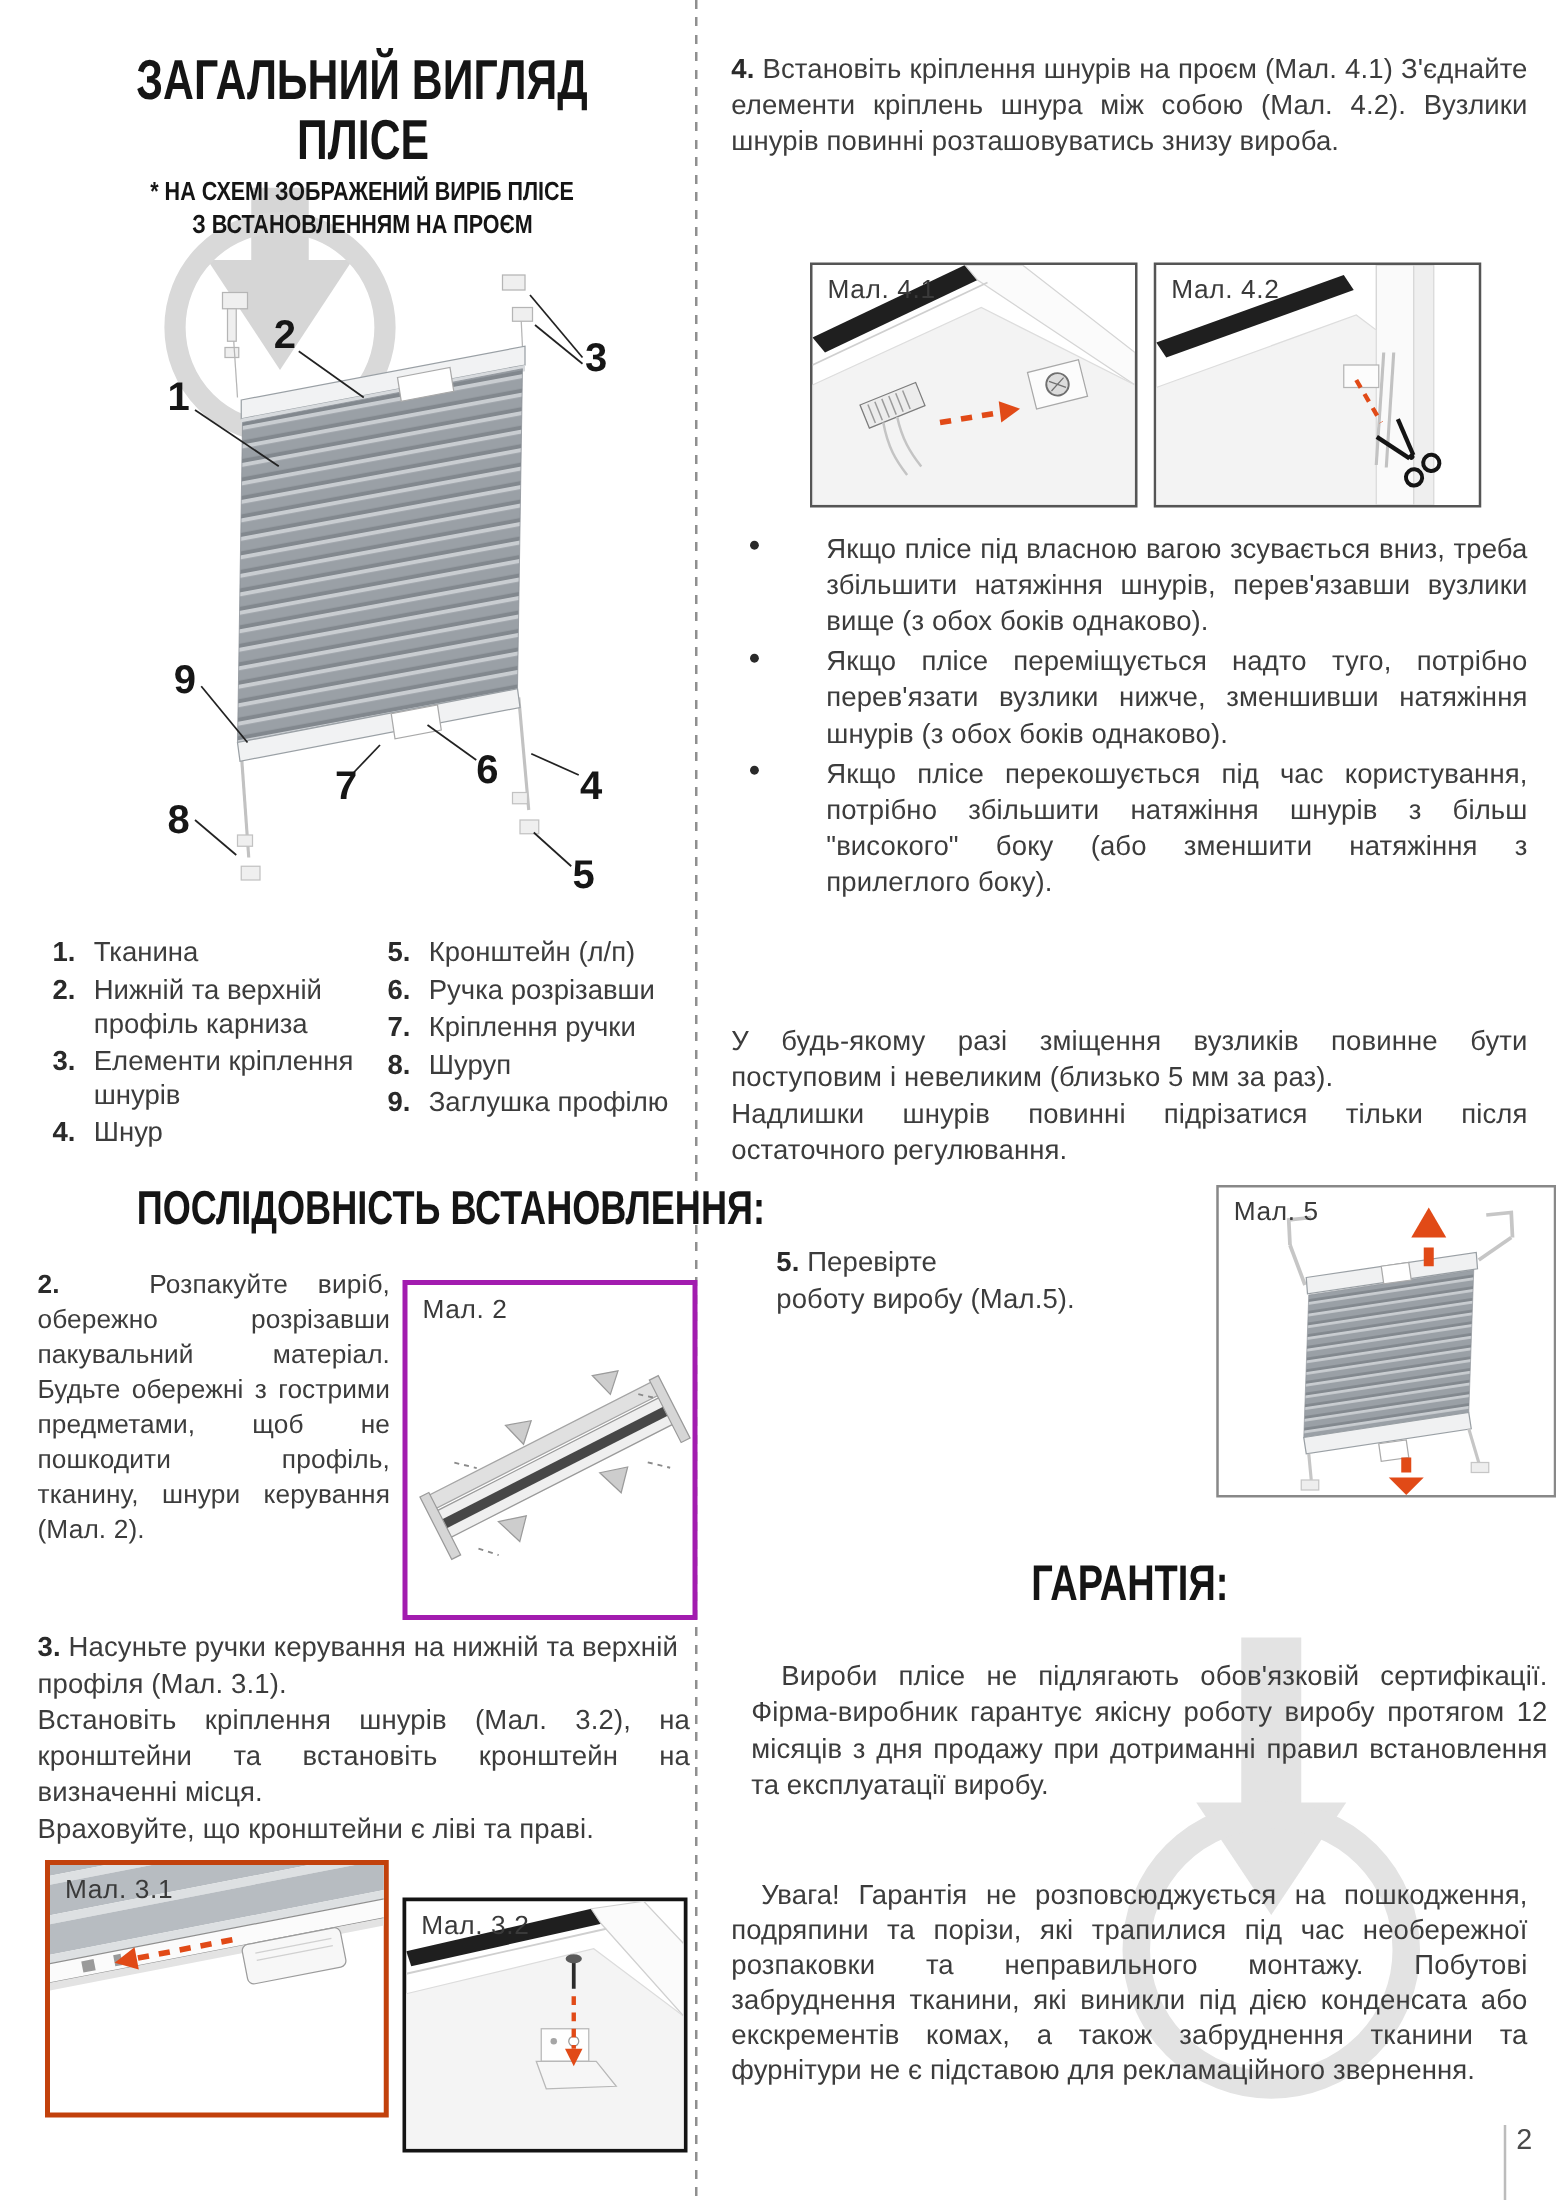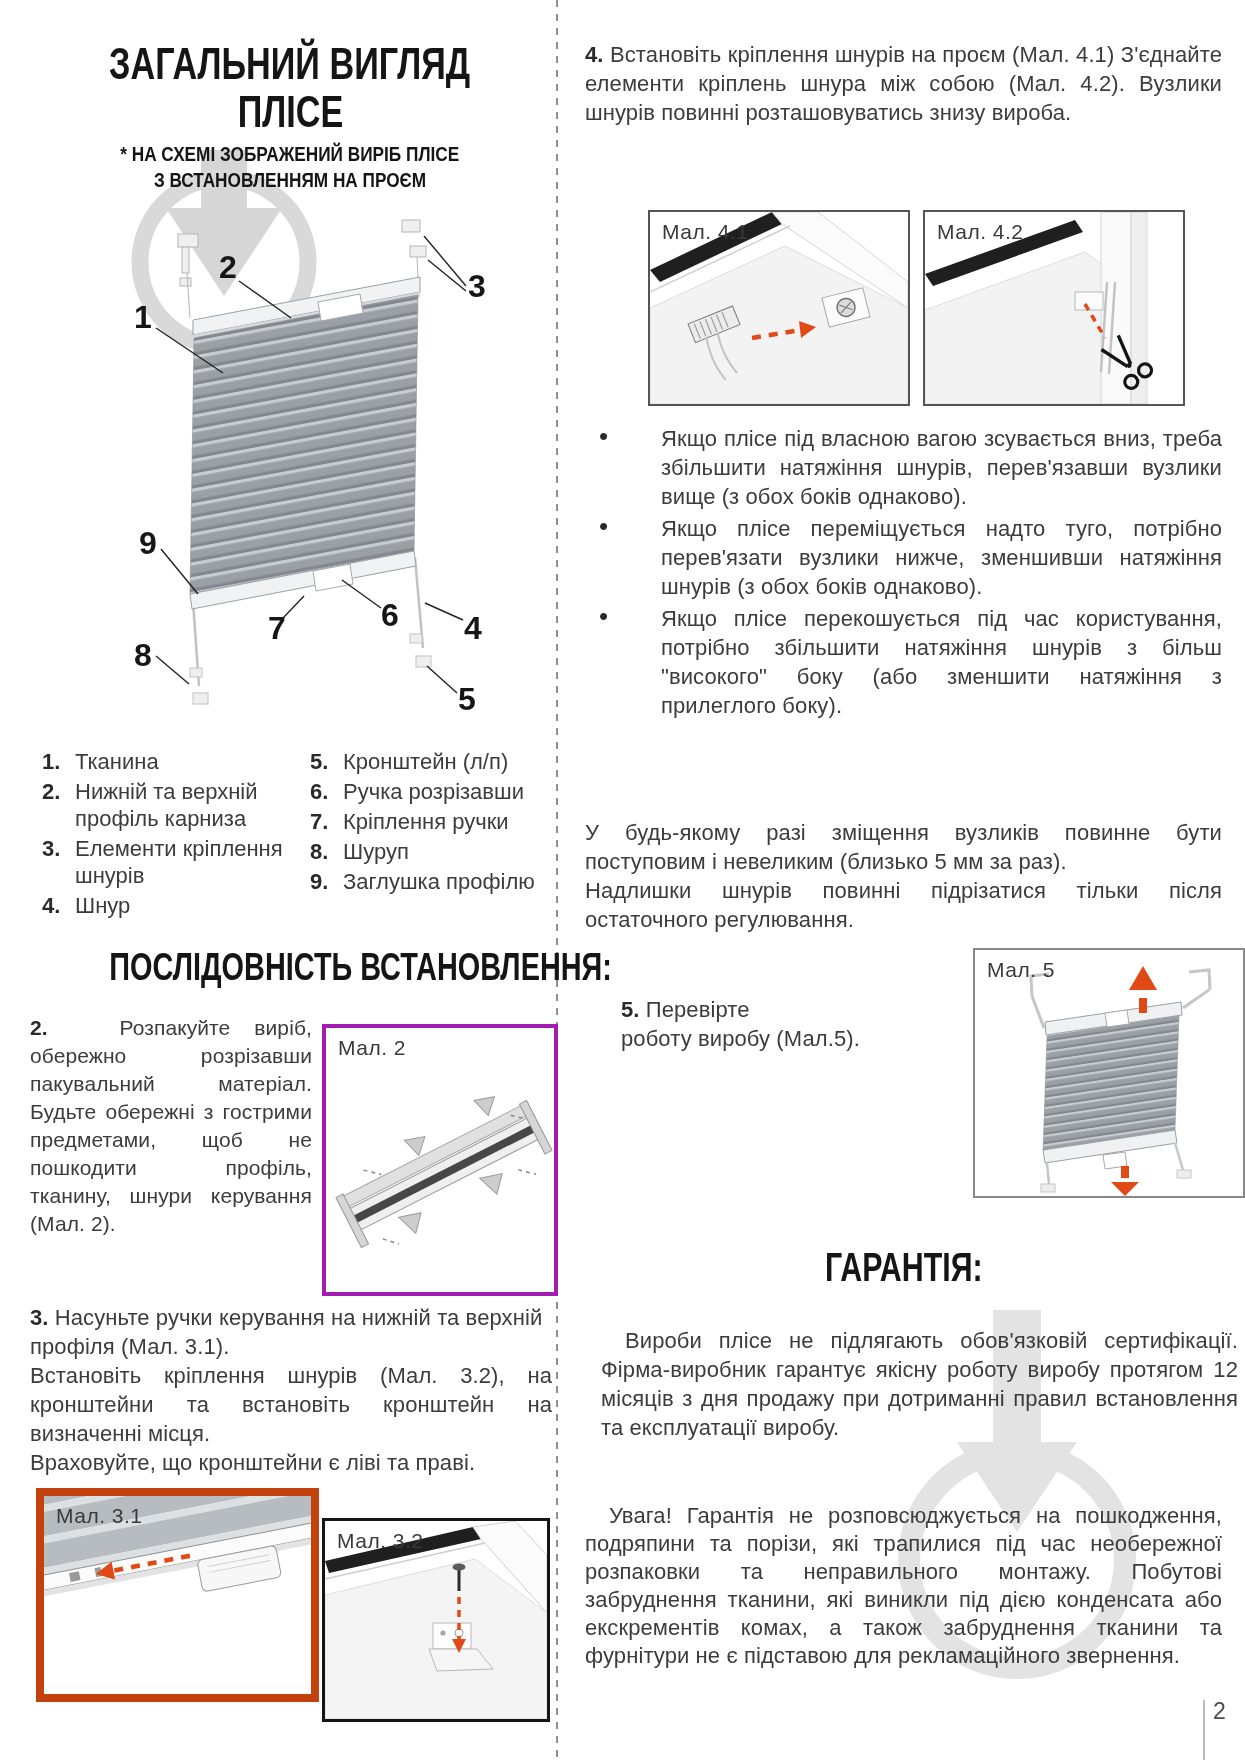--- a/index.html
+++ b/index.html
@@ -194,21 +194,21 @@
     </svg>
     <div class="figlabel">Мал. 2</div>
   </div>
 
   <div class="abs body-txt" style="left:30px;top:1303px;width:522px;">
     <div><b>3.</b> <span>Насуньте ручки керування на нижній та верхній профіля (Мал. 3.1).</span></div>
     <div class="jt">Встановіть кріплення шнурів (Мал. 3.2), на кронштейни та встановіть кронштейн на визначенні місця.</div>
     <div>Враховуйте, що кронштейни є ліві та праві.</div>
   </div>
 
-  <div class="figbox" style="left:36px;top:1488px;width:267px;height:198px;border:8px solid #c2410c;">
+  <div class="figbox" style="left:36px;top:1488px;width:267px;height:198px;border:4px solid #c2410c;">
     <svg width="267" height="198" viewBox="0 0 267 198">
       <g transform="rotate(-11 40 60)">
         <rect x="-40" y="-22" width="340" height="24" fill="#b7bcc1"></rect>
         <rect x="-40" y="2" width="340" height="7" fill="#dde0e2"></rect>
         <rect x="-40" y="9" width="340" height="24" fill="#b7bcc1"></rect>
         <rect x="-40" y="33" width="340" height="7" fill="#dde0e2"></rect>
         <rect x="-40" y="40" width="340" height="24" fill="#b7bcc1"></rect>
         <rect x="-40" y="64" width="340" height="7" fill="#dde0e2"></rect>
         <rect x="-40" y="71" width="340" height="15" fill="#fbfbfb" stroke="#8f8f8f"></rect>
         <rect x="-40" y="86" width="340" height="6" fill="#e3e3e3"></rect>

